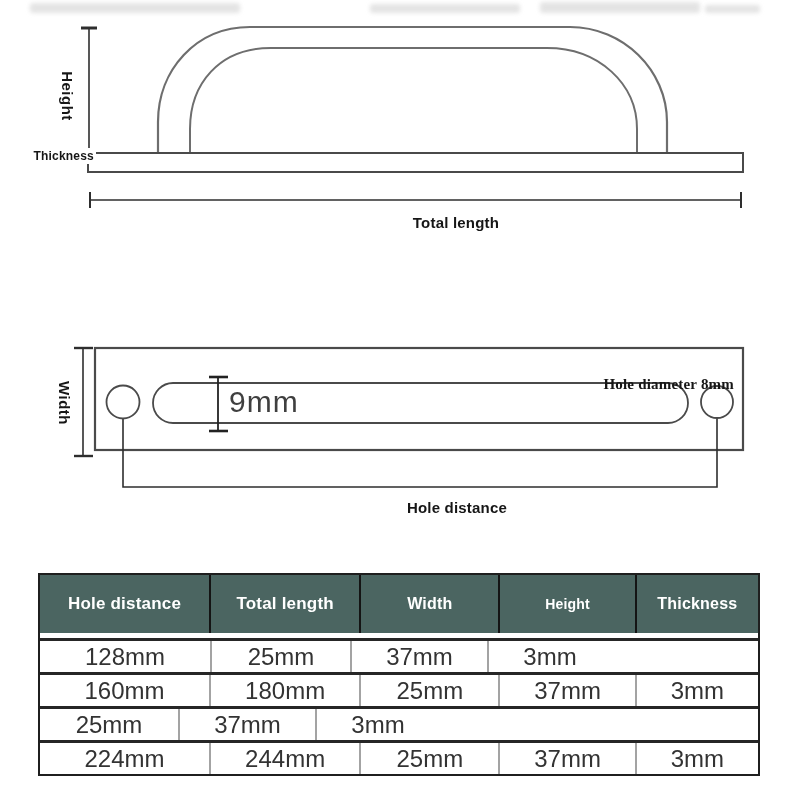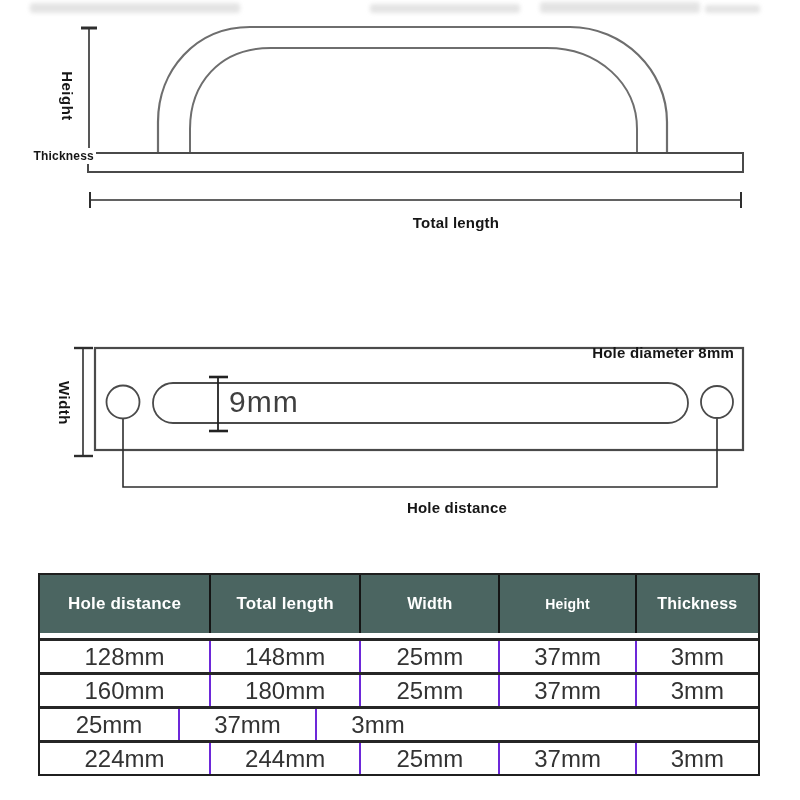--- a/index.html
+++ b/index.html
@@ -22,41 +22,41 @@
     transform:translate(-50%,-50%) rotate(90deg); letter-spacing:.5px;
   }
   .thickness {
     position:absolute; right:704px; top:148px; font-weight:bold; font-size:12px;
     color:#161616; background:#ffffff; padding:1px 2px; letter-spacing:.2px;
   }
   .slot-dim {
     position:absolute; left:229px; top:402px; transform:translate(0,-50%);
     font-size:30px; color:#3f3f3f; letter-spacing:1px;text-align:right;
   }
-  .hole-diam { position:absolute; right:66px; top:352px; transform:translate(0,-50%); }
+  .hole-diam { position:absolute; right:66px; top:384px; transform:translate(0,-50%);font-family:Liberation Serif, serif; }
 
   
   .spec-table {
     position:absolute; left:38px; top:573px; width:722px;
     border:2px solid #1f1f1f; background:#ffffff;
   }
   .thead { display:flex; height:58px; background:#4b6561; }
   .thead .cell {
     display:flex; align-items:center; justify-content:center;
     color:#ffffff; font-weight:bold; font-size:17px; letter-spacing:.2px;
     border-right:2px solid #141414; height:100%;
   }
   .thead .cell:last-child { border-right:none; }
   .thead .cell.c2, .thead .cell.c4 { font-size:16px; }
   .thead .cell.c3 { font-size:14px; }
   .gap-row { height:5px; background:#ffffff; }
   .trow { display:flex; height:34px; border-top:3px solid #262626; background:#ffffff; }
   .trow .cell {
     display:flex; align-items:center; justify-content:center;
-    font-size:24px; color:#333333; border-right:2px solid #6d28d9; height:100%;
+    font-size:24px; color:#333333; border-right:2px solid #a3a3a3; height:100%;
   }
   .trow .cell:last-child { border-right:none;border-radius:10px; }
   .c0 { width:172px; } .c1 { width:151px; } .c2 { width:140px; } .c3 { width:137px; } .c4 { width:122px; }
 </style>
 </head>
 <body>
 
 <div class="stage">
 
   <div class="artifact" style="left:30px;top:3px;width:210px;height:10px;"></div>
@@ -117,21 +117,20 @@
       <div class="cell c0">Hole distance</div>
       <div class="cell c1">Total length</div>
       <div class="cell c2">Width</div>
       <div class="cell c3">Height</div>
       <div class="cell c4">Thickness</div>
     </div>
     <div class="gap-row"></div>
 
     <div class="trow">
       <div class="cell c0">128mm</div>
-      <div class="cell c1">148mm</div>
       <div class="cell c2">25mm</div>
       <div class="cell c3">37mm</div>
       <div class="cell c4">3mm</div>
     </div>
     <div class="trow">
       <div class="cell c0">160mm</div>
       <div class="cell c1">180mm</div>
       <div class="cell c2">25mm</div>
       <div class="cell c3">37mm</div>
       <div class="cell c4">3mm</div>

